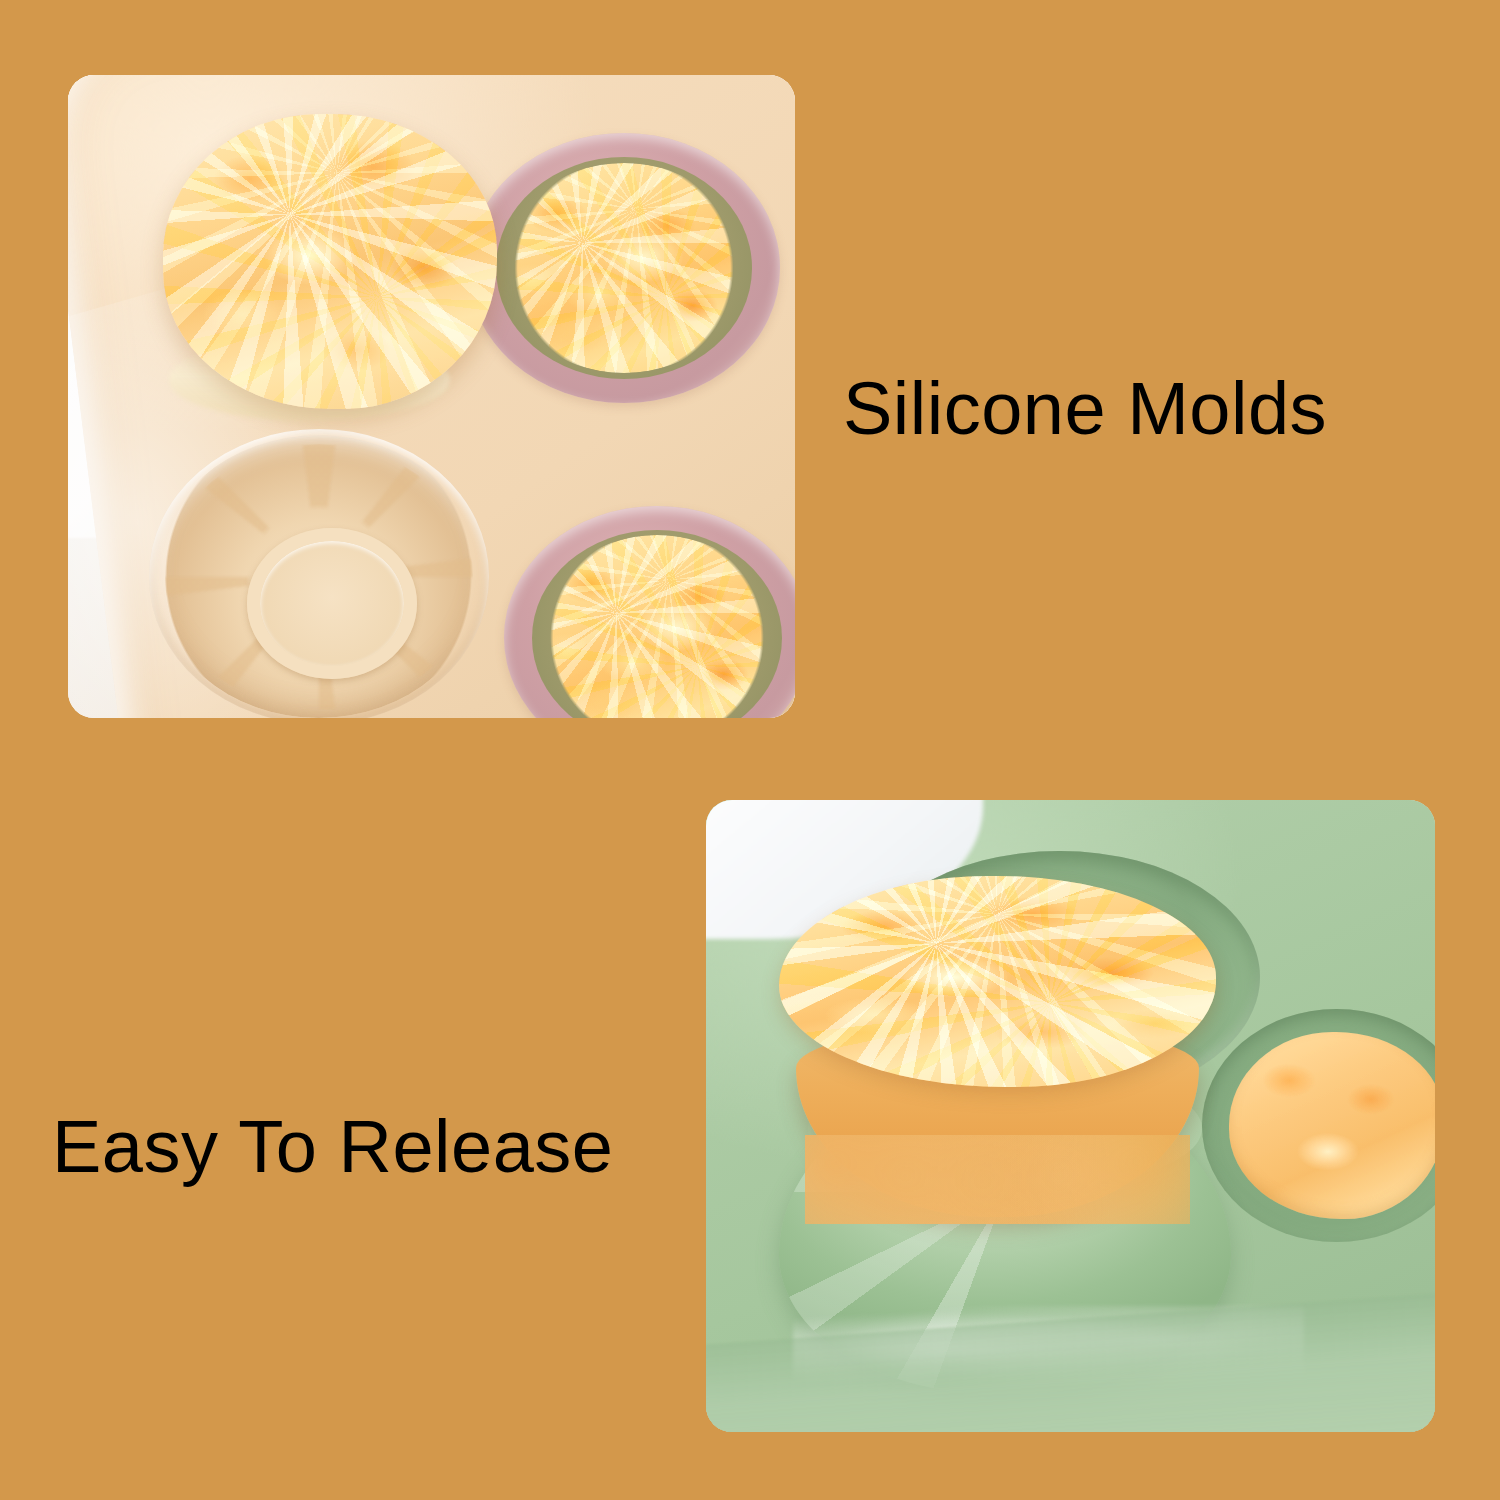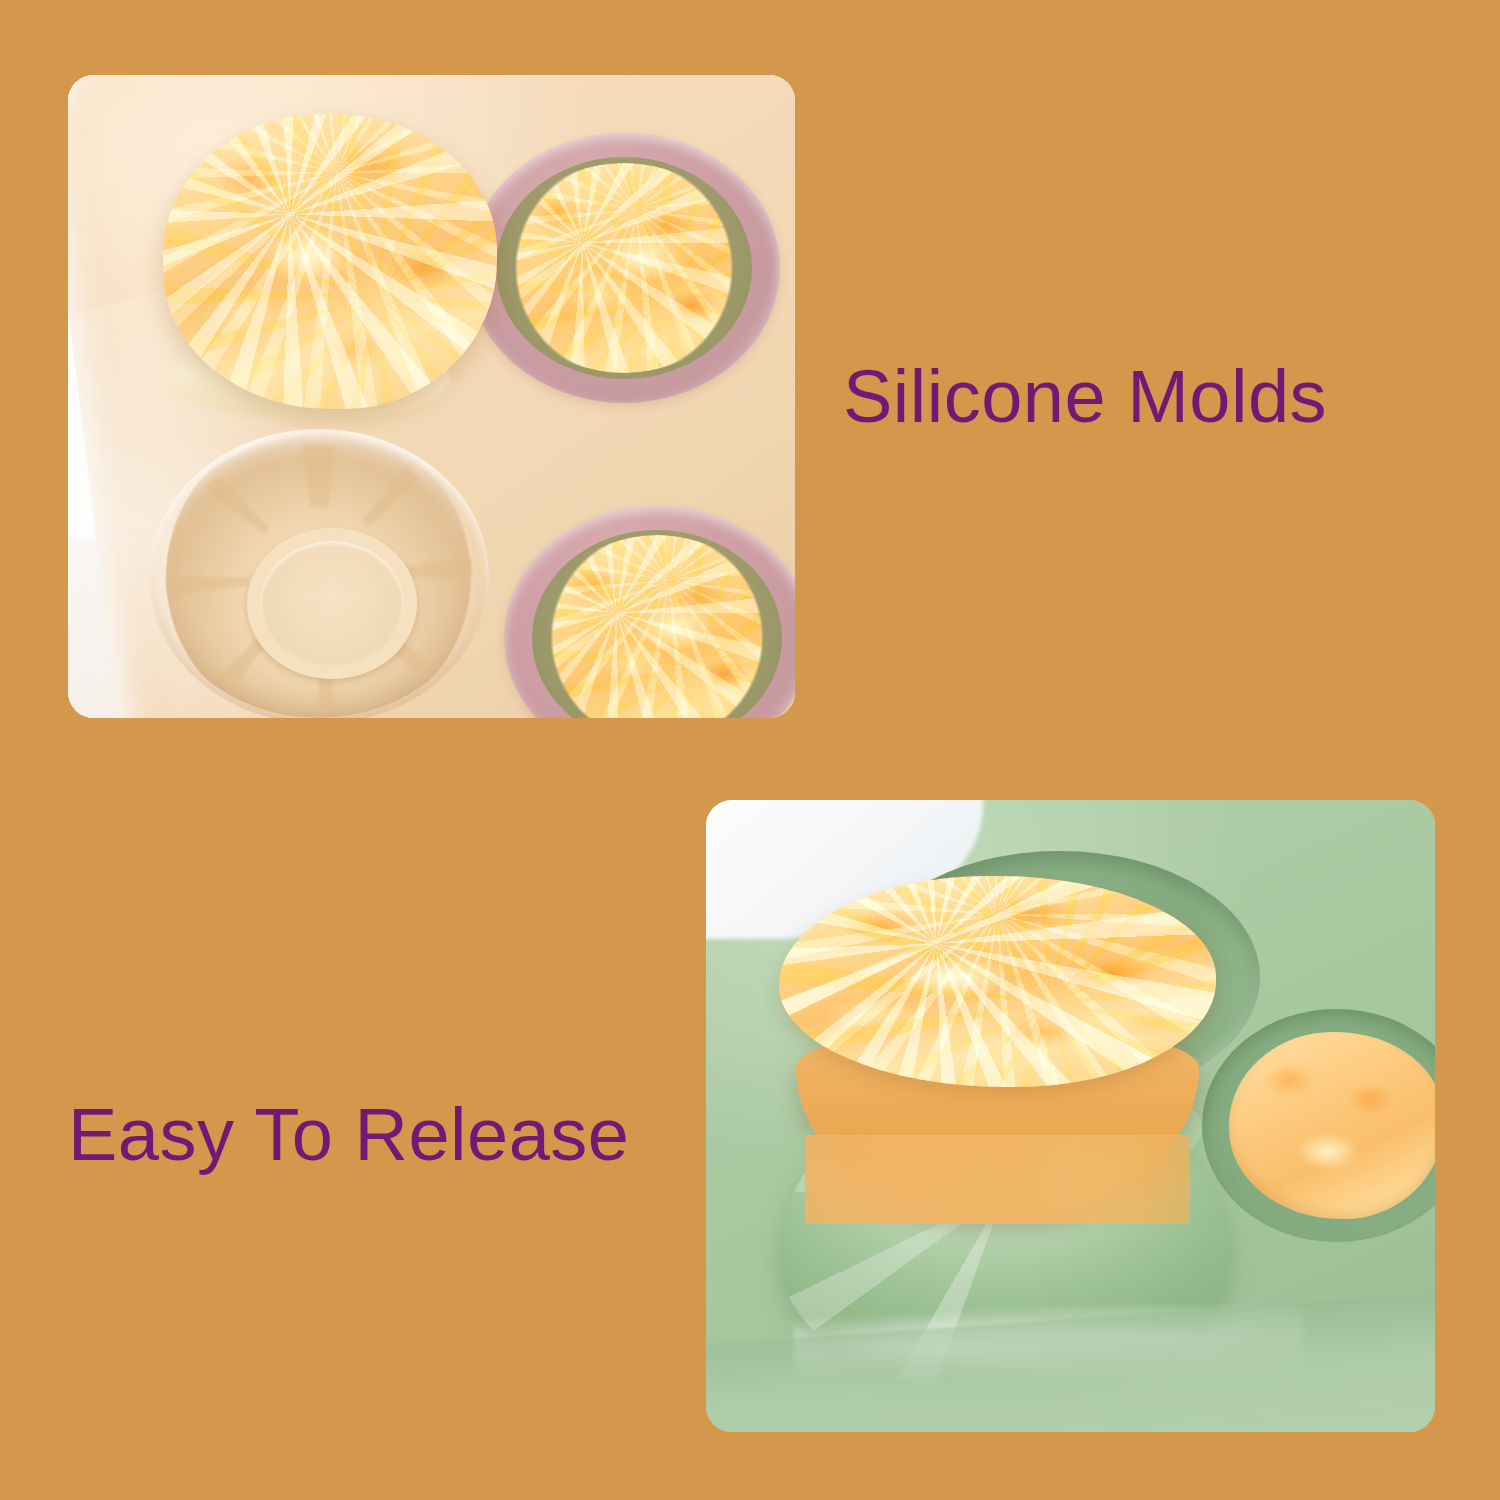--- a/index.html
+++ b/index.html
@@ -292,29 +292,30 @@
   .gm-flour{
     position:absolute;left:12%;bottom:6%;width:70%;height:14%;
     background:radial-gradient(ellipse at 30% 50%, rgba(255,255,255,.7) 0%, rgba(255,255,255,0) 60%),
                radial-gradient(ellipse at 72% 40%, rgba(255,255,255,.55) 0%, rgba(255,255,255,0) 62%);
     filter:blur(2px);
   }
 
   
   .headline{
     position:absolute;
-    color:#701a75;
+    color:#000000;
     font-family:"Liberation Sans", sans-serif;
     font-weight:400;
     letter-spacing:.5px;
     white-space:nowrap;
     line-height:1;
+    margin-top:12px;
   }
   #headline-1{left:843px;top:360px;font-size:74px;}
-  #headline-2{left:68px;top:1098px;font-size:74px;}
+  #headline-2{left:52px;top:1098px;font-size:74px;}
 </style>
 </head>
 <body>
 
 <div id="stage">
 
   <div class="photo" id="photo-top">
     <div class="inner">
       <div class="tl-table"></div>
 

